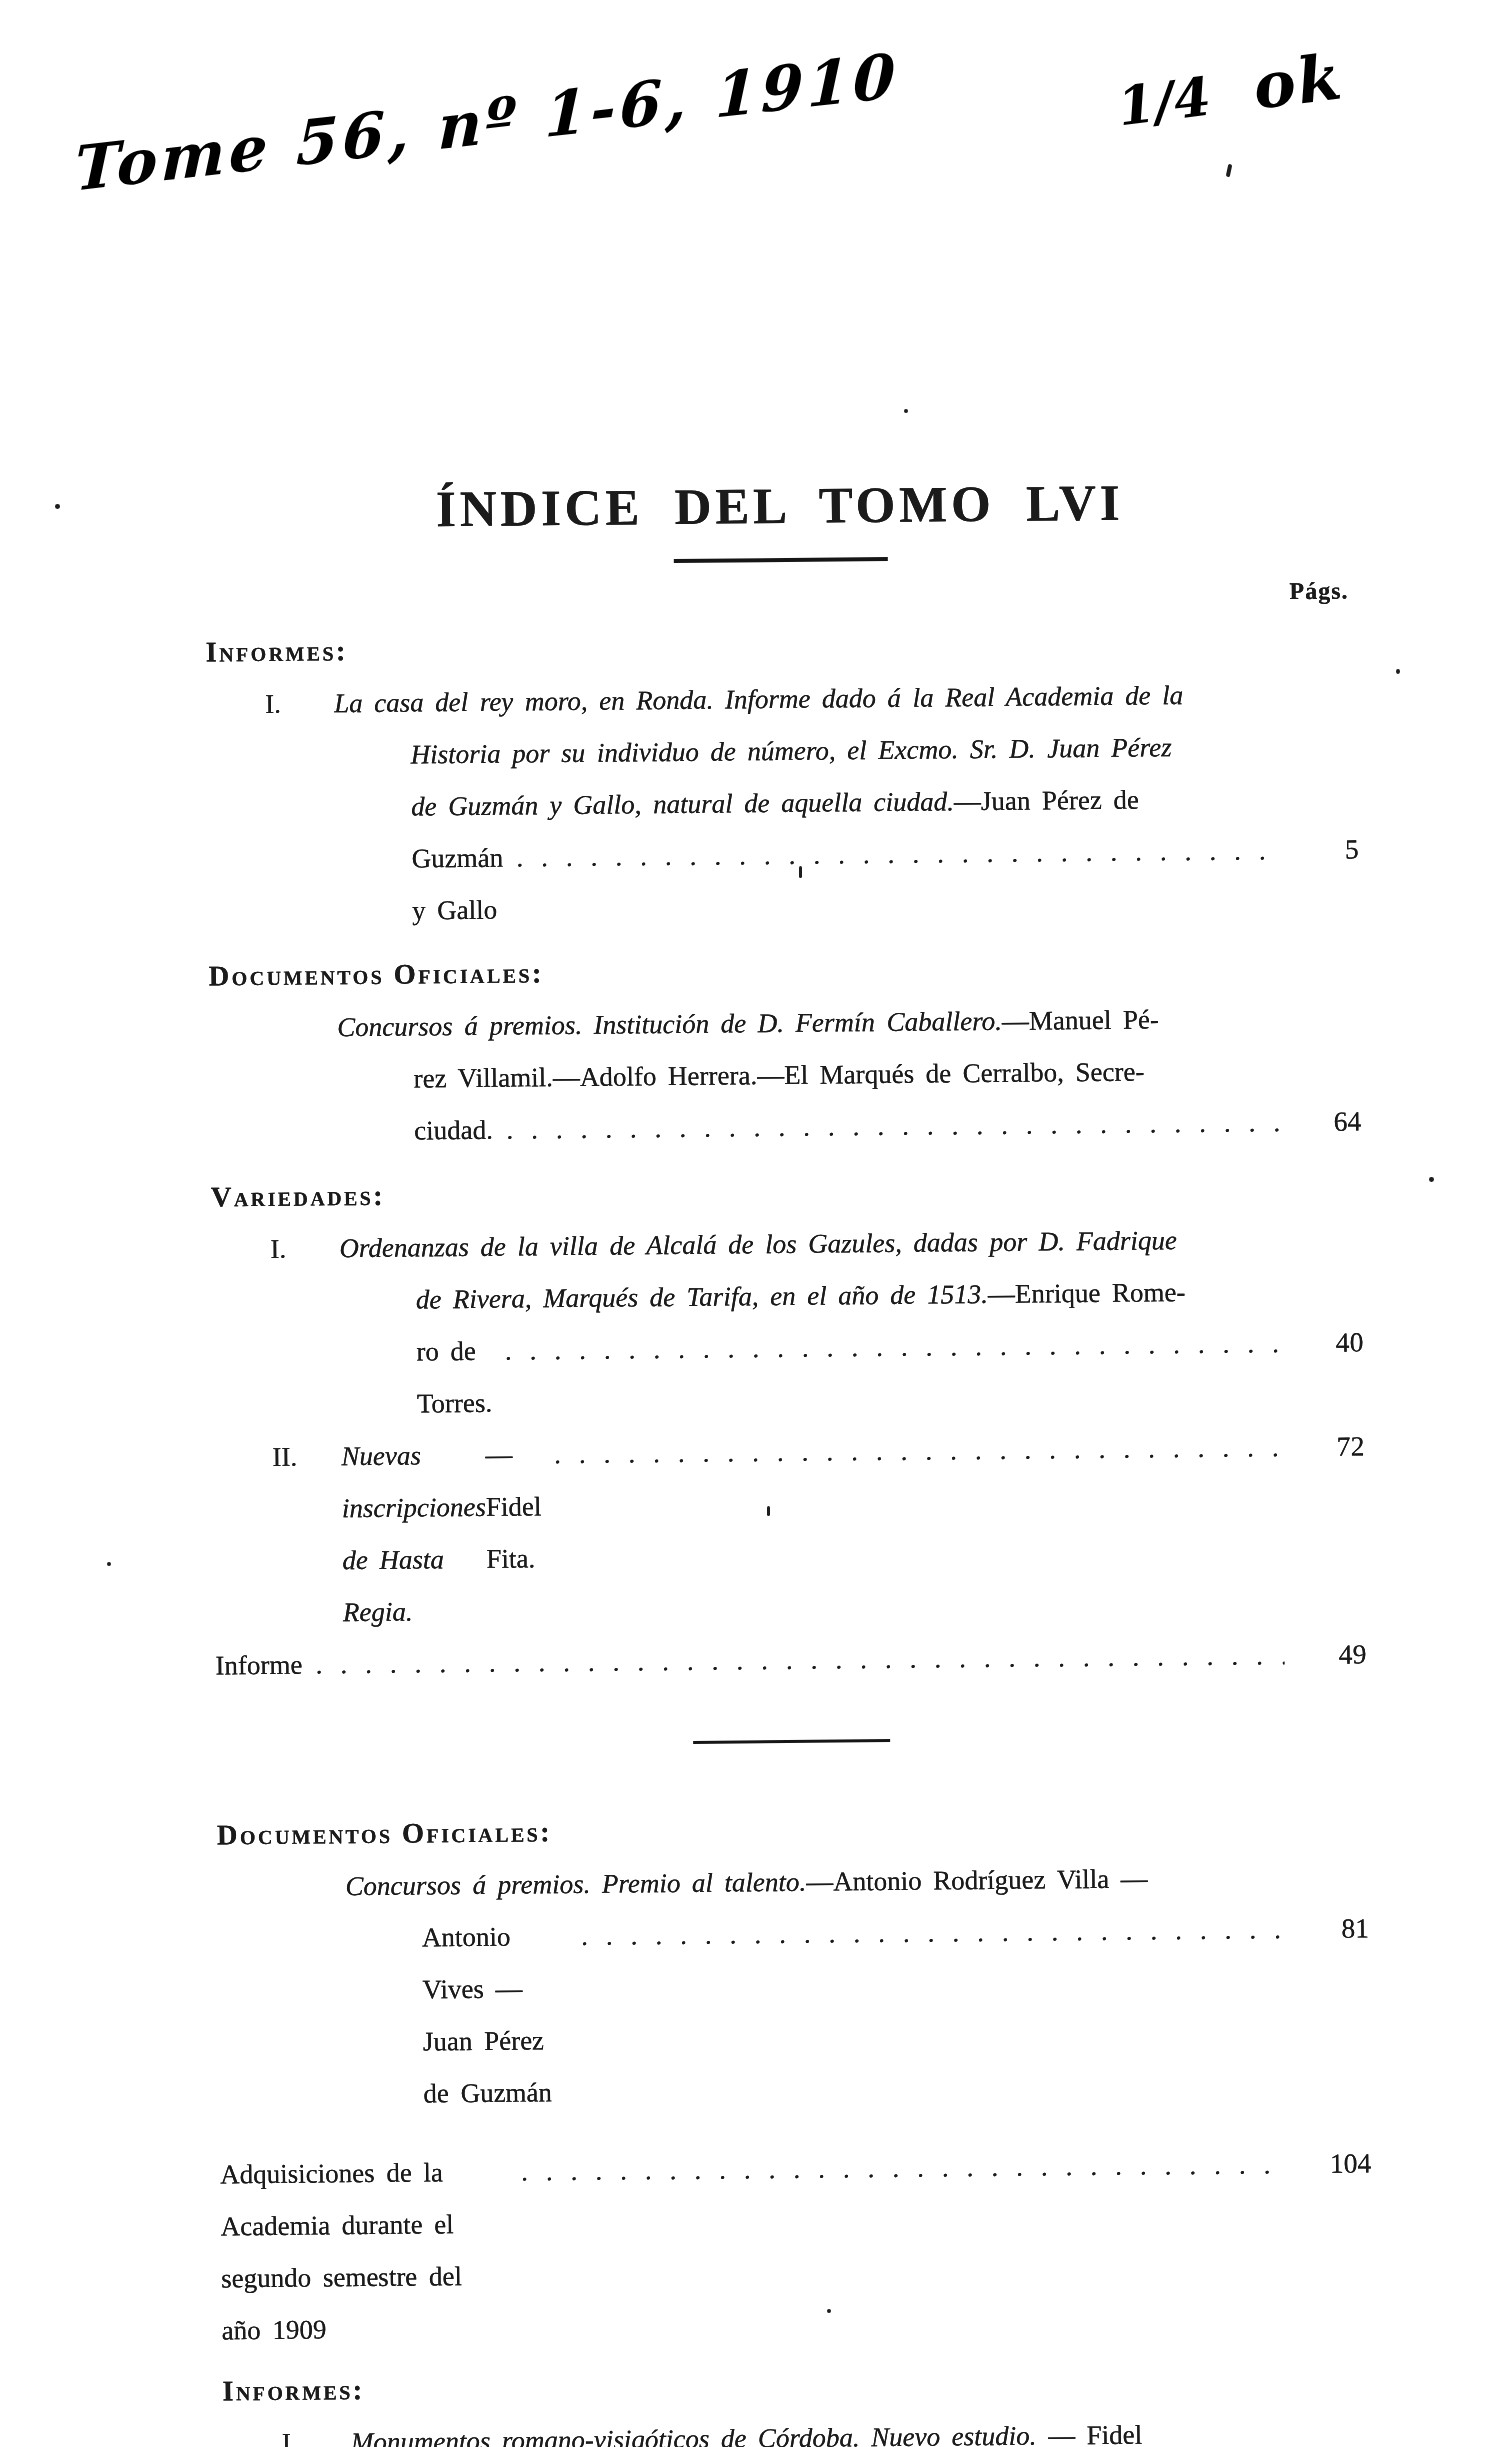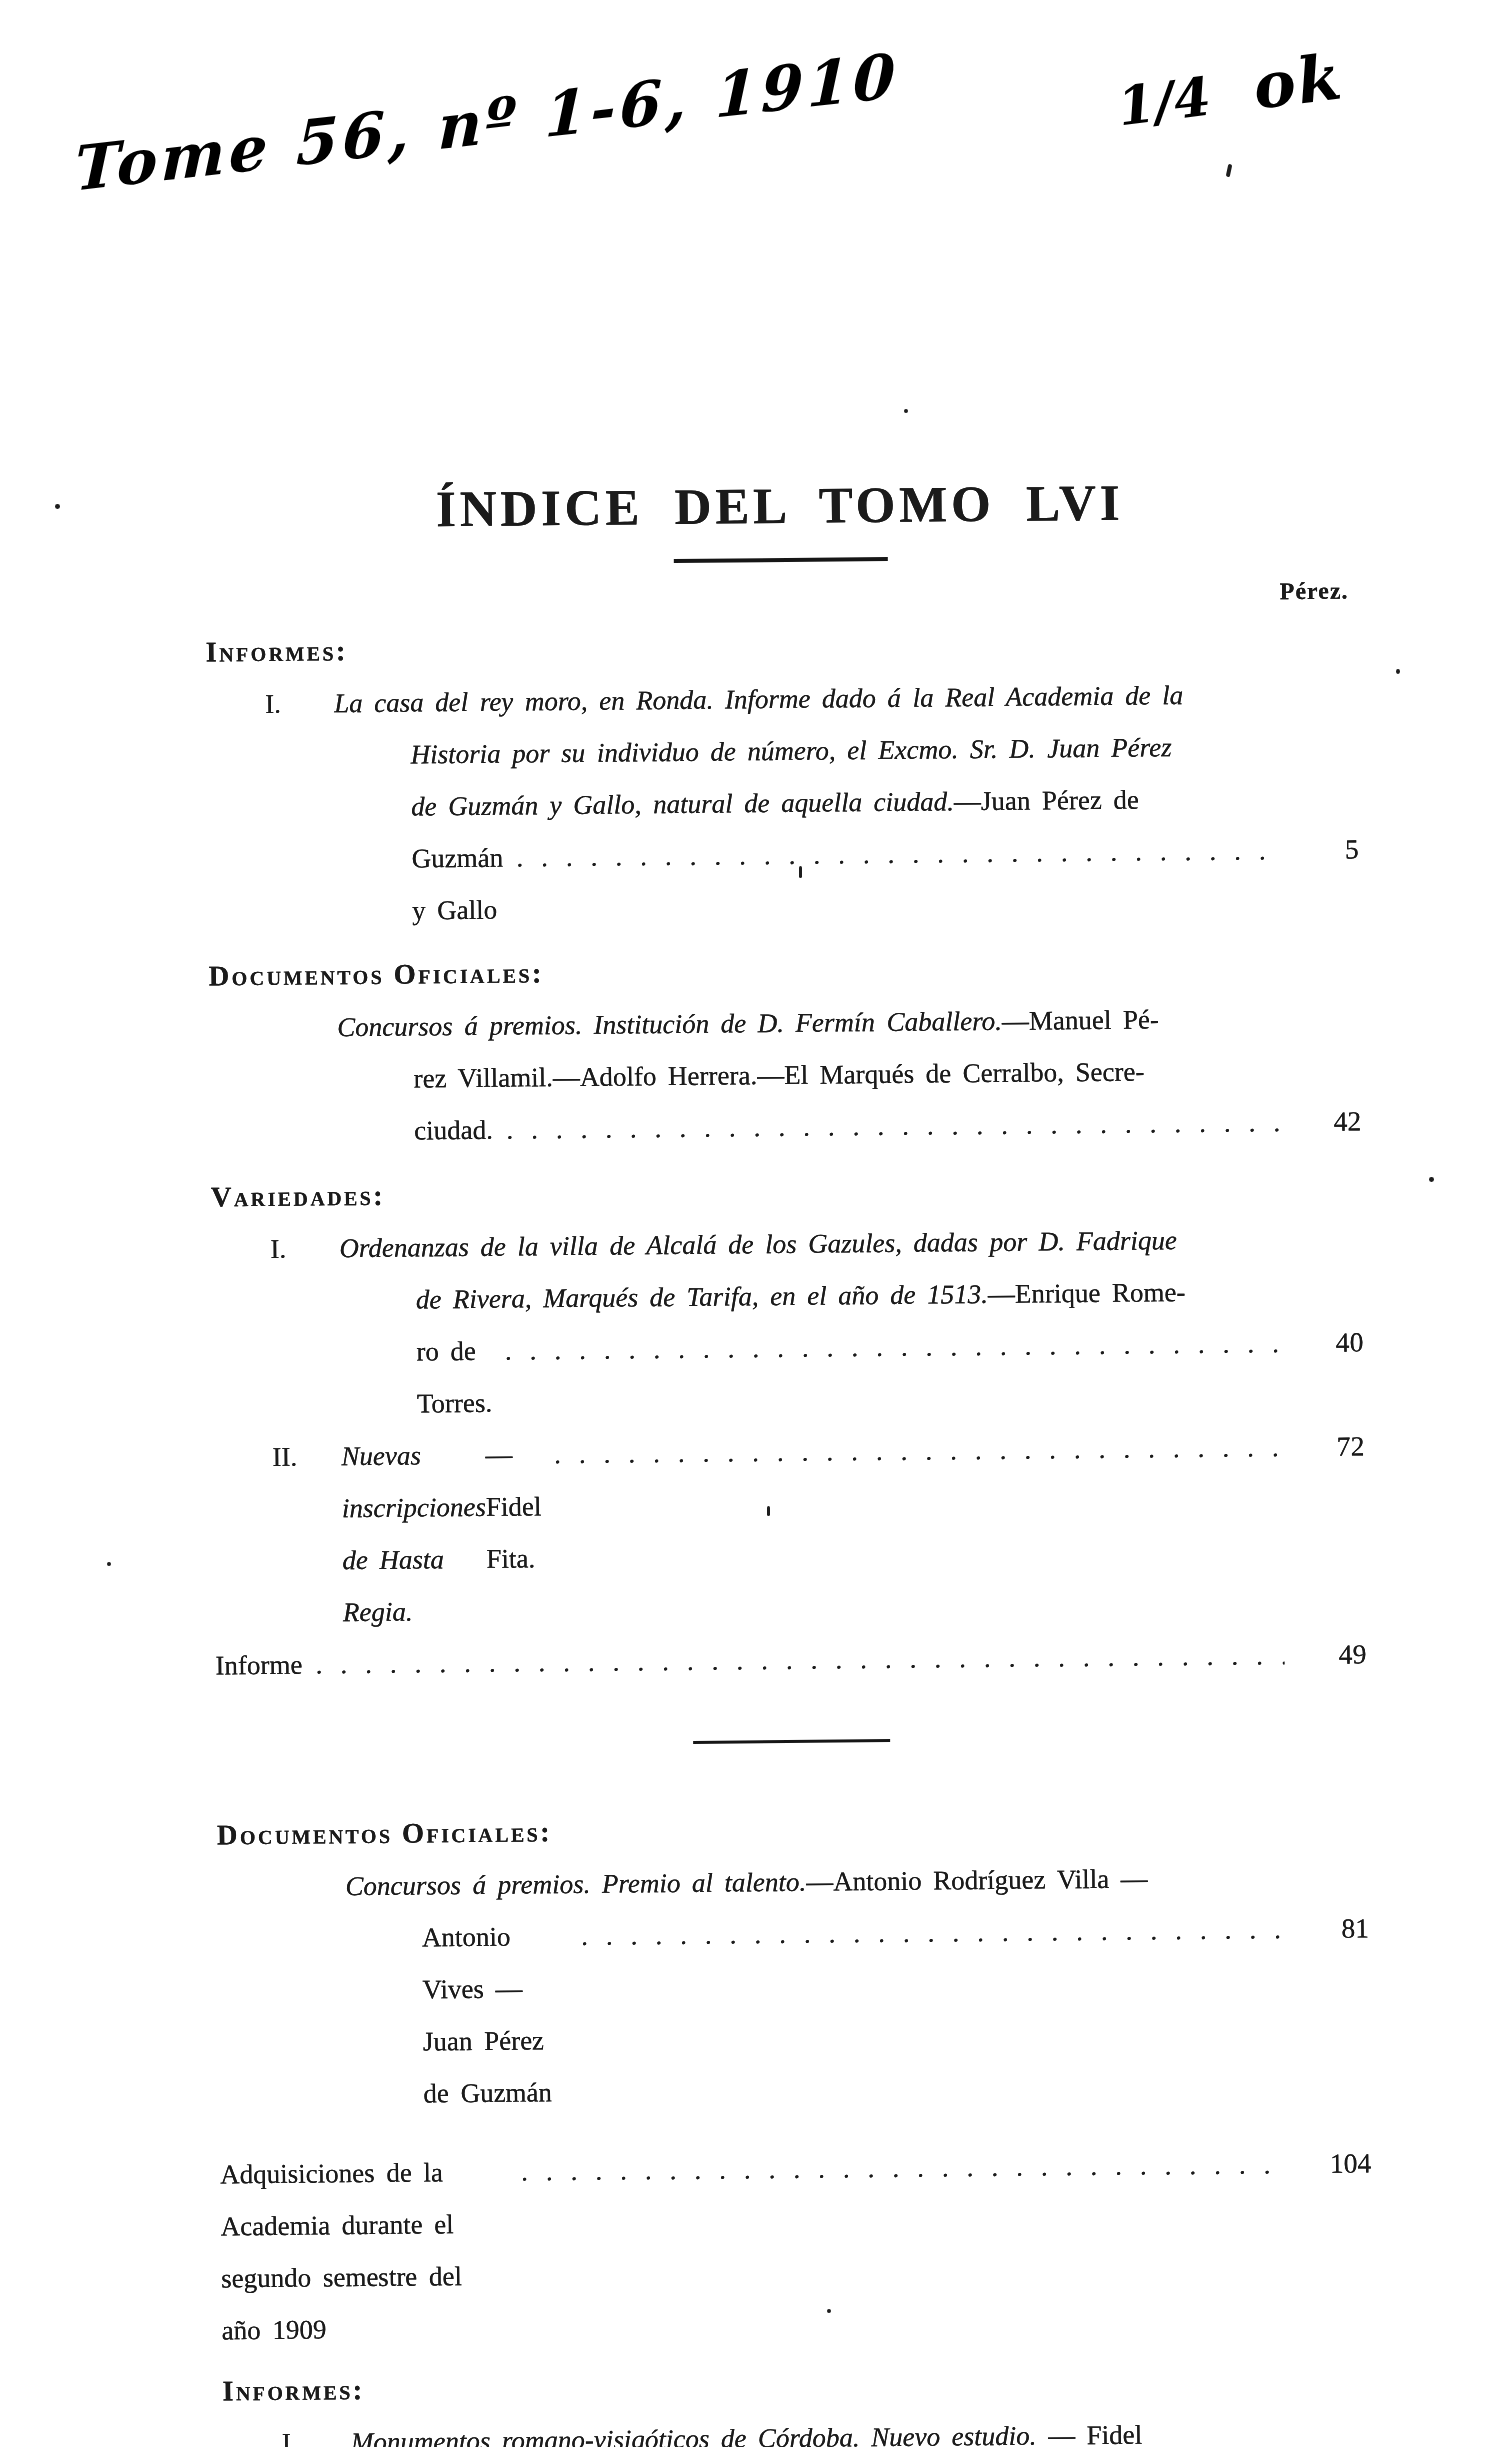--- a/index.html
+++ b/index.html
@@ -90,21 +90,21 @@
     <span>Tome 56, nº 1-6, 1910</span>
   </div>
 
   <div class="hand hand-review">
     <span>1/4</span><span class="ok">ok</span>
   </div>
 
   <div class="printed">
     <div class="doc-title">ÍNDICE DEL TOMO LVI</div>
     <div class="title-rule"></div>
-    <div class="pages-label">Pérez.</div>
+    <div class="pages-label">Págs.</div>
     <div class="toc">
         <div class="block-heading">Informes:</div>
         <div class="block-entry">
           <span class="entry-num">I.</span>
           <div class="line indent-first">
             <span class="seg italic">La casa del rey moro, en Ronda. Informe dado á la Real Academia de la</span>
           </div>
           <div class="line indent-cont">
             <span class="seg italic">Historia por su individuo de número, el Excmo. Sr. D. Juan Pérez</span>
           </div>
@@ -123,21 +123,21 @@
           <div class="line indent-first">
             <span class="seg italic">Concursos á premios. Institución de D. Fermín Caballero.</span>
             <span class="seg">—Manuel Pé-</span>
           </div>
           <div class="line indent-cont">
             <span class="seg">rez Villamil.—Adolfo Herrera.—El Marqués de Cerralbo, Secre-</span>
           </div>
           <div class="line indent-cont">
             <span class="seg">ciudad.</span>
             <span class="leader">..........................................................................................</span>
-            <span class="page-num">42</span>
+            <span class="page-num">64</span>
           </div>
         </div>
         <div class="block-heading">Variedades:</div>
         <div class="block-entry">
           <span class="entry-num">I.</span>
           <div class="line indent-first">
             <span class="seg italic">Ordenanzas de la villa de Alcalá de los Gazules, dadas por D. Fadrique</span>
           </div>
           <div class="line indent-cont">
             <span class="seg italic">de Rivera, Marqués de Tarifa, en el año de 1513.</span>

